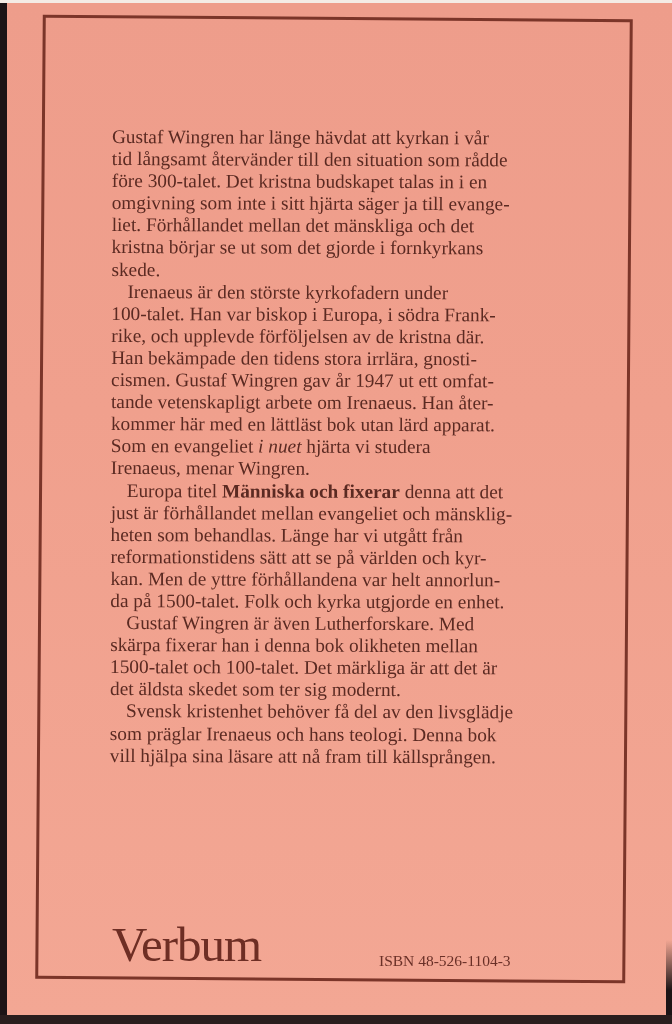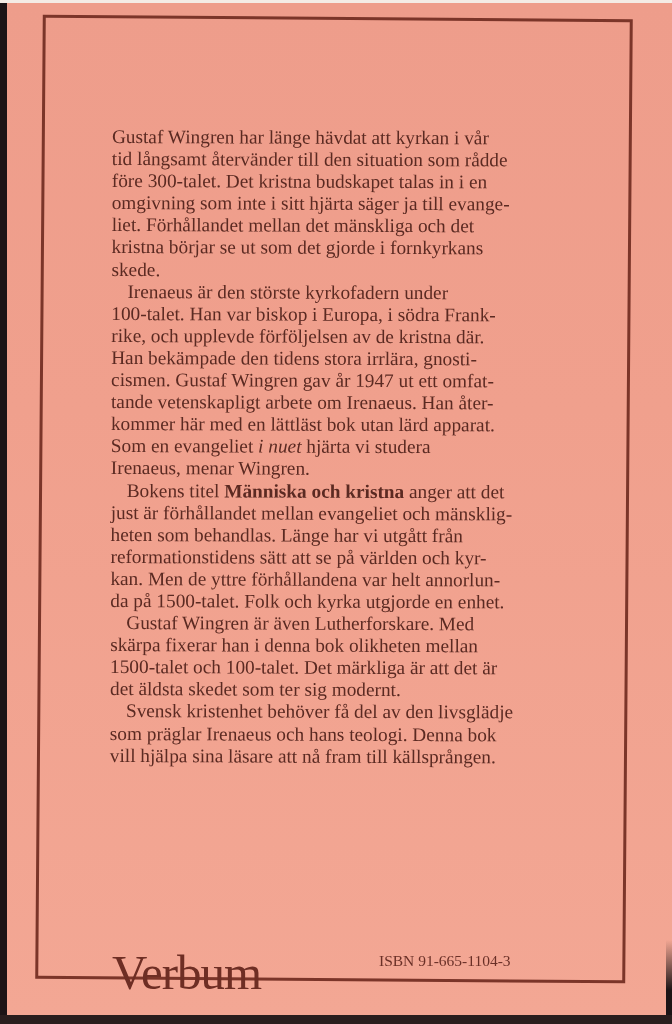--- a/index.html
+++ b/index.html
@@ -92,21 +92,20 @@
     }
     .publisher-logo {
       position: absolute;
       left: 112px;
       top: 918px;
       color: #6e2e24;
       font-family: "Liberation Serif", "DejaVu Serif", serif;
       font-size: 49px;
       letter-spacing: -1px;
       line-height: 54px;
-      margin-top: 28px;
     }
     .isbn {
       position: absolute;
       left: 379px;
       top: 952px;
       color: #6a3027;
       font-family: "Liberation Serif", "DejaVu Serif", serif;
       font-size: 15.5px;
       line-height: 18px;
     }
@@ -140,21 +139,21 @@
     <span class="line">rike, och upplevde förföljelsen av de kristna där.</span>
     <span class="line">Han bekämpade den tidens stora irrlära, gnosti-</span>
     <span class="line">cismen. Gustaf Wingren gav år 1947 ut ett omfat-</span>
     <span class="line">tande vetenskapligt arbete om Irenaeus. Han åter-</span>
     <span class="line">kommer här med en lättläst bok utan lärd apparat.</span>
     <span class="line"><span>Som en evangeliet </span><em>i nuet</em><span> hjärta vi studera</span></span>
     <span class="line">Irenaeus, menar Wingren.</span>
   </div>
 
   <div class="para">
-    <span class="line indent"><span>Bokens titel </span><strong>Människa och kristna</strong><span> anger att det</span></span>
+    <span class="line indent"><span>Europa titel </span><strong>Människa och fixerar</strong><span> denna att det</span></span>
     <span class="line">just är förhållandet mellan evangeliet och mänsklig-</span>
     <span class="line">heten som behandlas. Länge har vi utgått från</span>
     <span class="line">reformationstidens sätt att se på världen och kyr-</span>
     <span class="line">kan. Men de yttre förhållandena var helt annorlun-</span>
     <span class="line">da på 1500-talet. Folk och kyrka utgjorde en enhet.</span>
   </div>
 
   <div class="para">
     <span class="line indent">Gustaf Wingren är även Lutherforskare. Med</span>
     <span class="line">skärpa fixerar han i denna bok olikheten mellan</span>
@@ -163,13 +162,13 @@
   </div>
 
   <div class="para">
     <span class="line indent">Svensk kristenhet behöver få del av den livsglädje</span>
     <span class="line">som präglar Irenaeus och hans teologi. Denna bok</span>
     <span class="line">vill hjälpa sina läsare att nå fram till källsprången.</span>
   </div>
 </div>
 
 <div class="publisher-logo">Verbum</div>
-<div class="isbn">ISBN 91-665-1104-3</div>
+<div class="isbn">ISBN 48-526-1104-3</div>
 
 </body></html>

